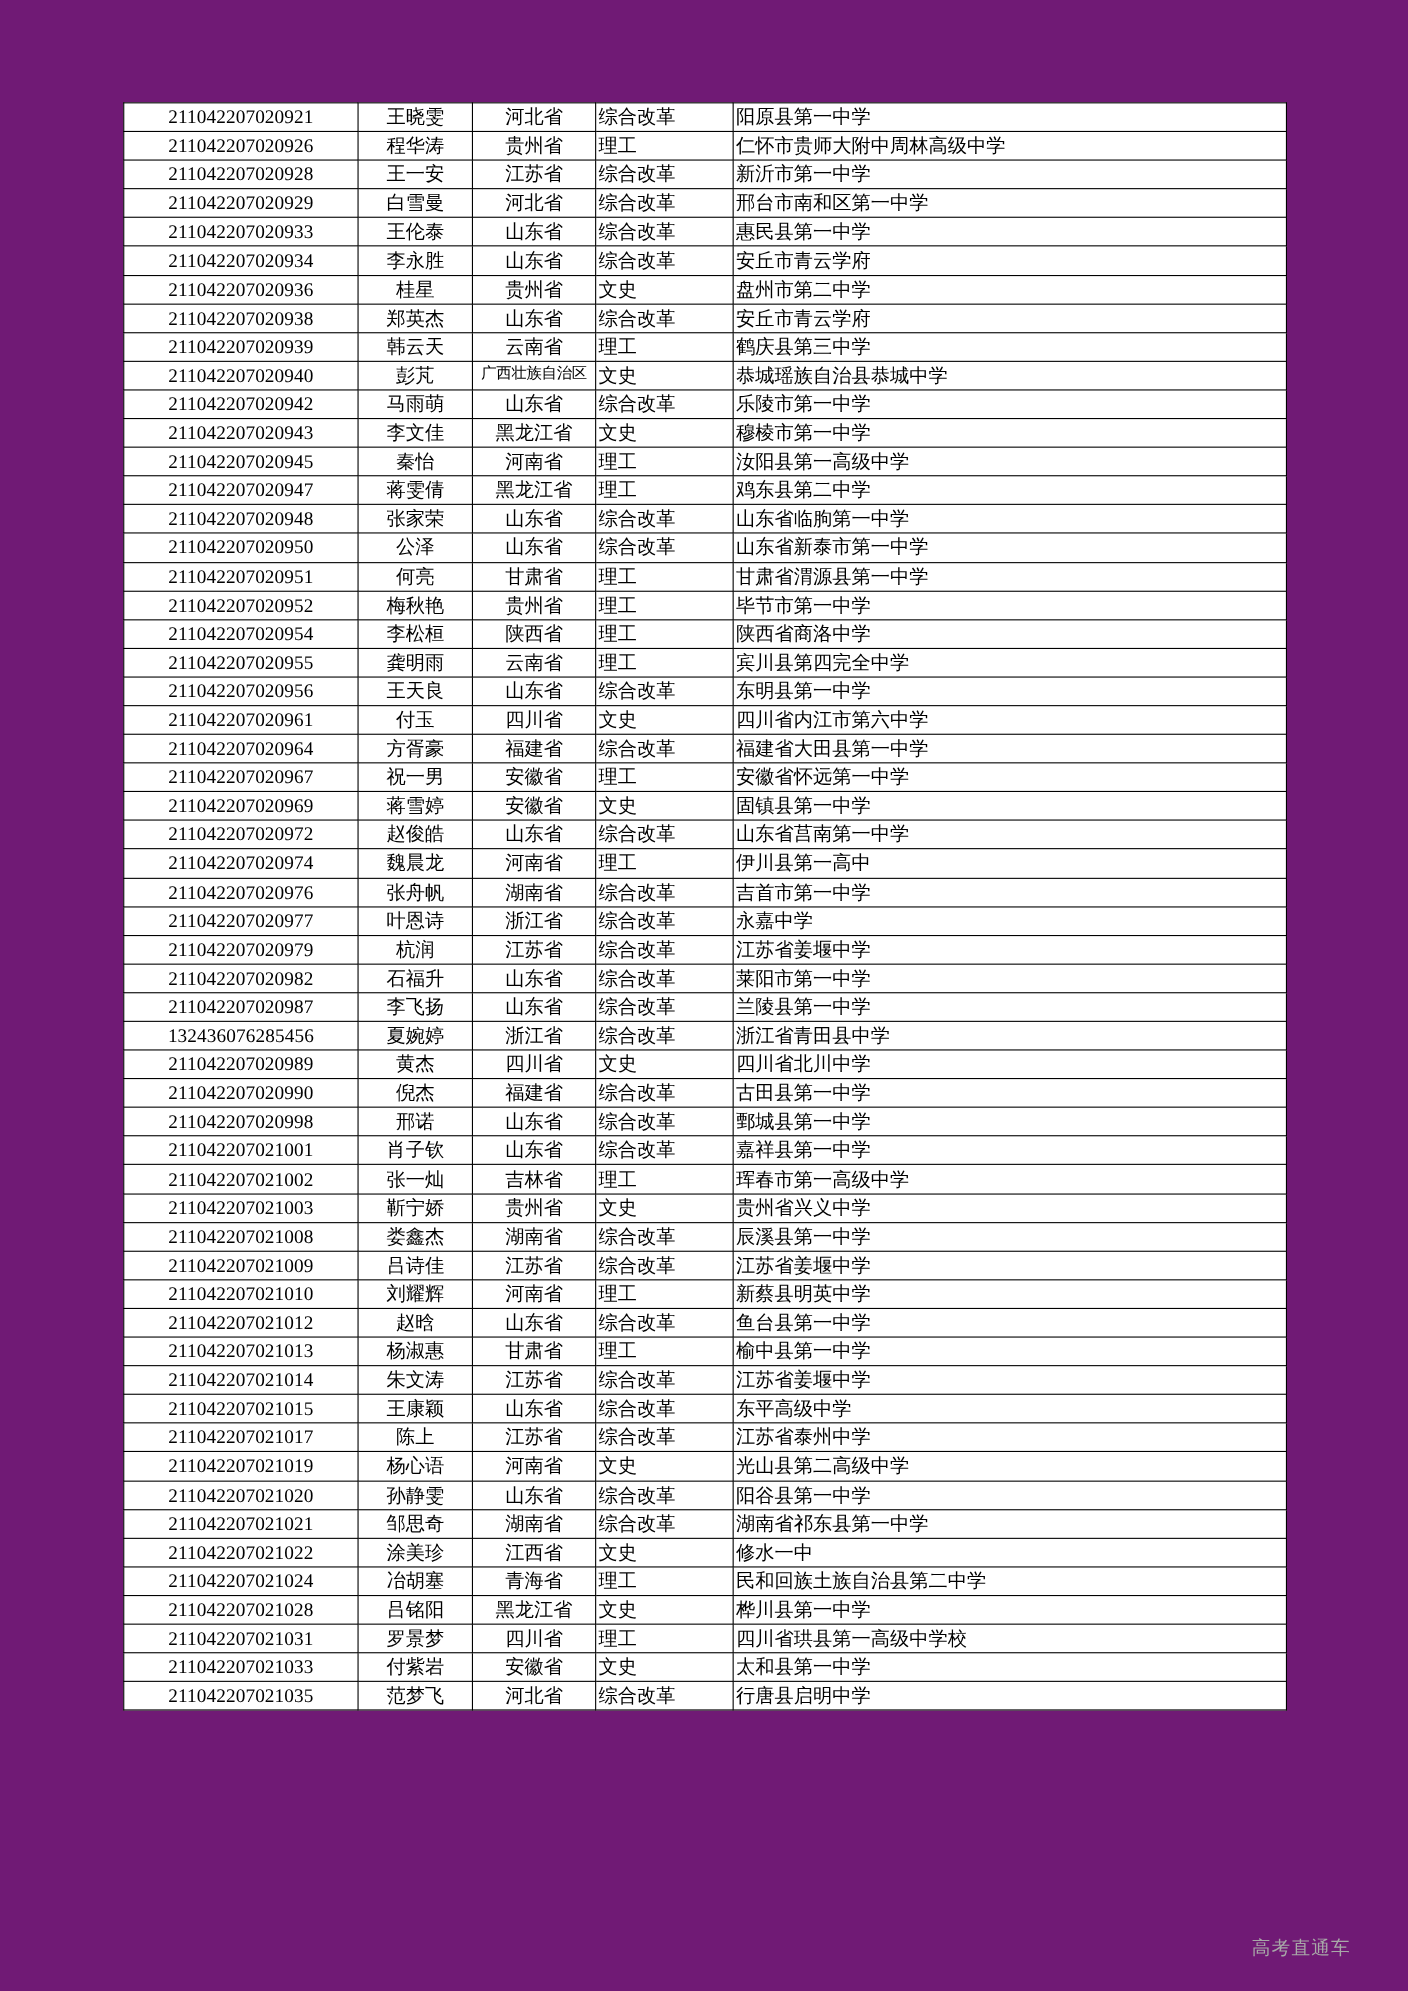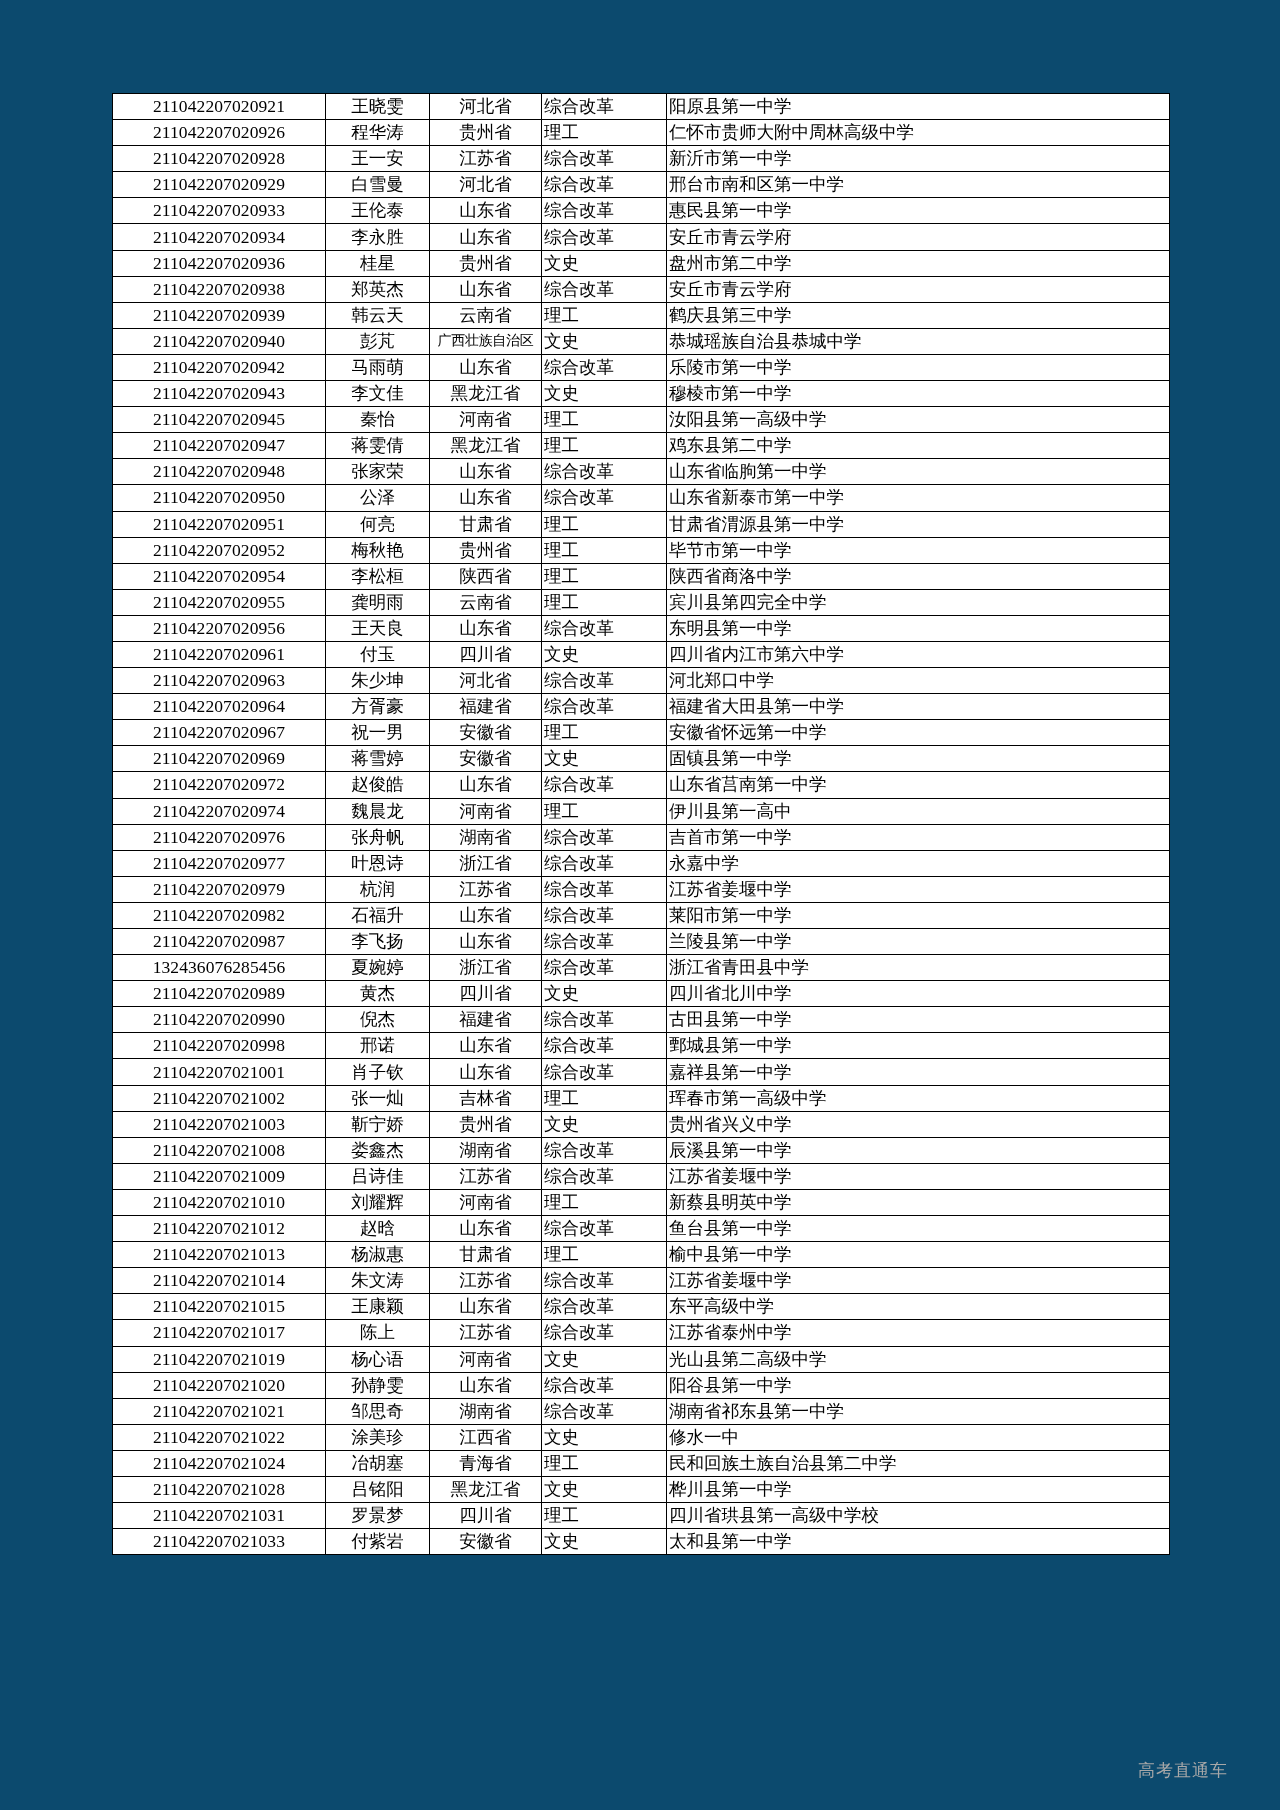--- a/index.html
+++ b/index.html
@@ -14,21 +14,21 @@
     font-family: "Liberation Serif", "DejaVu Serif", serif;
     color: #000000;
     overflow: hidden;
   }
 
   .page {
     position: absolute;
     left: 0; top: 0;
     width: 1280px;
     height: 1810px;
-    background: #0c4a6e;
+    background: #701a75;
   }
 
   .table-wrap {
     position: absolute;
     left: 112px;
     top: 93px;
     width: 1057px;
   }
 
   table.roster {
@@ -251,27 +251,20 @@
             <td class="school">东明县第一中学</td>
           </tr>
           <tr>
             <td class="id">211042207020961</td>
             <td class="name">付玉</td>
             <td class="prov">四川省</td>
             <td class="track">文史</td>
             <td class="school">四川省内江市第六中学</td>
           </tr>
           <tr>
-            <td class="id">211042207020963</td>
-            <td class="name">朱少坤</td>
-            <td class="prov">河北省</td>
-            <td class="track">综合改革</td>
-            <td class="school">河北郑口中学</td>
-          </tr>
-          <tr>
             <td class="id">211042207020964</td>
             <td class="name">方胥豪</td>
             <td class="prov">福建省</td>
             <td class="track">综合改革</td>
             <td class="school">福建省大田县第一中学</td>
           </tr>
           <tr>
             <td class="id">211042207020967</td>
             <td class="name">祝一男</td>
             <td class="prov">安徽省</td>
@@ -488,19 +481,26 @@
             <td class="track">理工</td>
             <td class="school">四川省珙县第一高级中学校</td>
           </tr>
           <tr>
             <td class="id">211042207021033</td>
             <td class="name">付紫岩</td>
             <td class="prov">安徽省</td>
             <td class="track">文史</td>
             <td class="school">太和县第一中学</td>
           </tr>
+          <tr>
+            <td class="id">211042207021035</td>
+            <td class="name">范梦飞</td>
+            <td class="prov">河北省</td>
+            <td class="track">综合改革</td>
+            <td class="school">行唐县启明中学</td>
+          </tr>
         </tbody>
     </table>
   </div>
 
   <div class="watermark">高考直通车</div>
 
 </div>
 
 </body></html>

